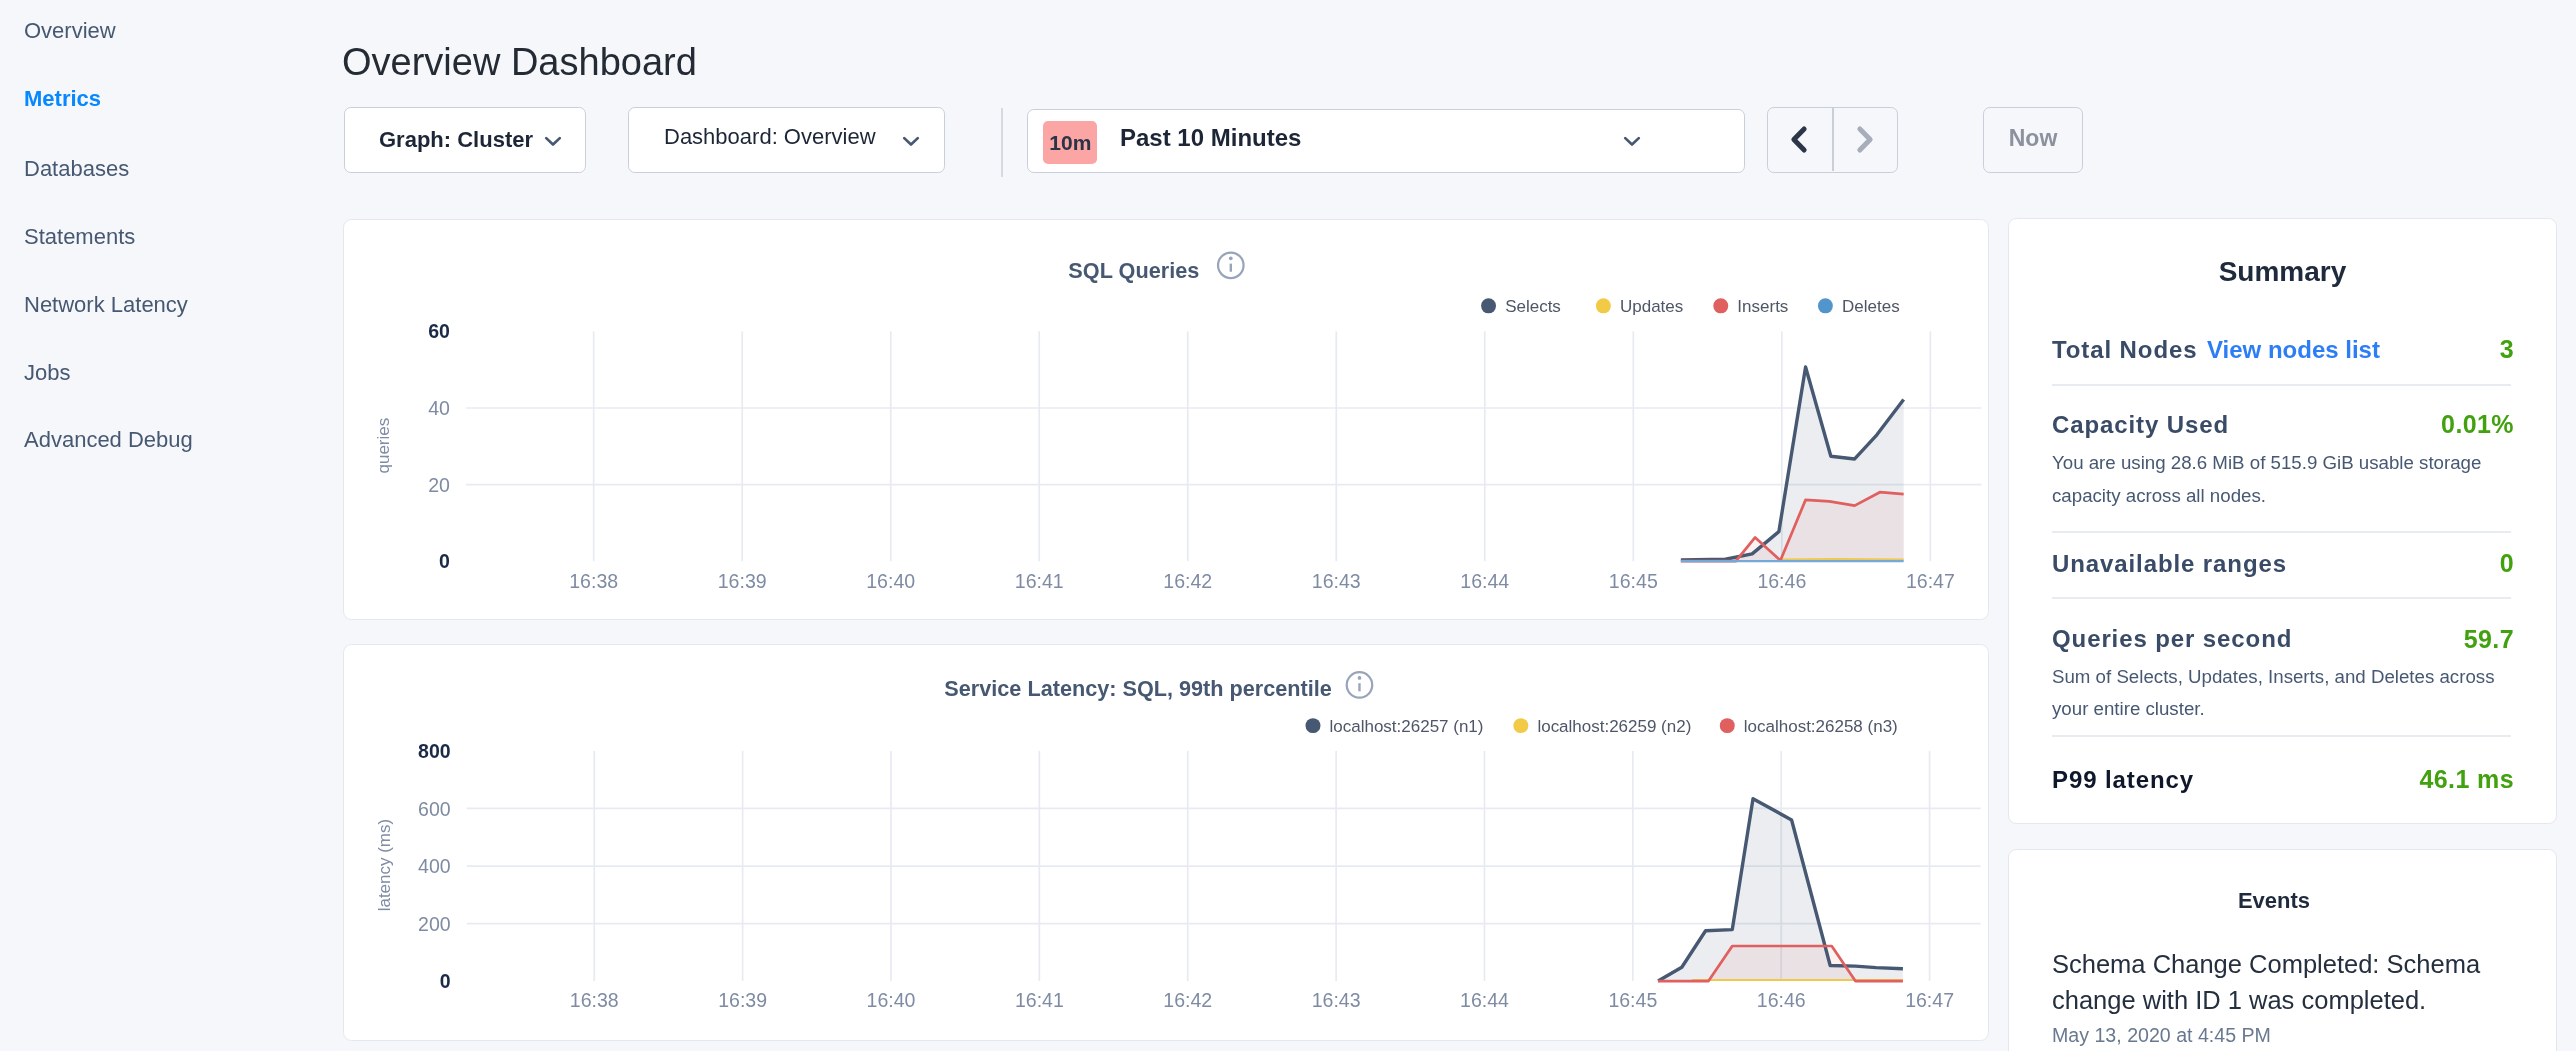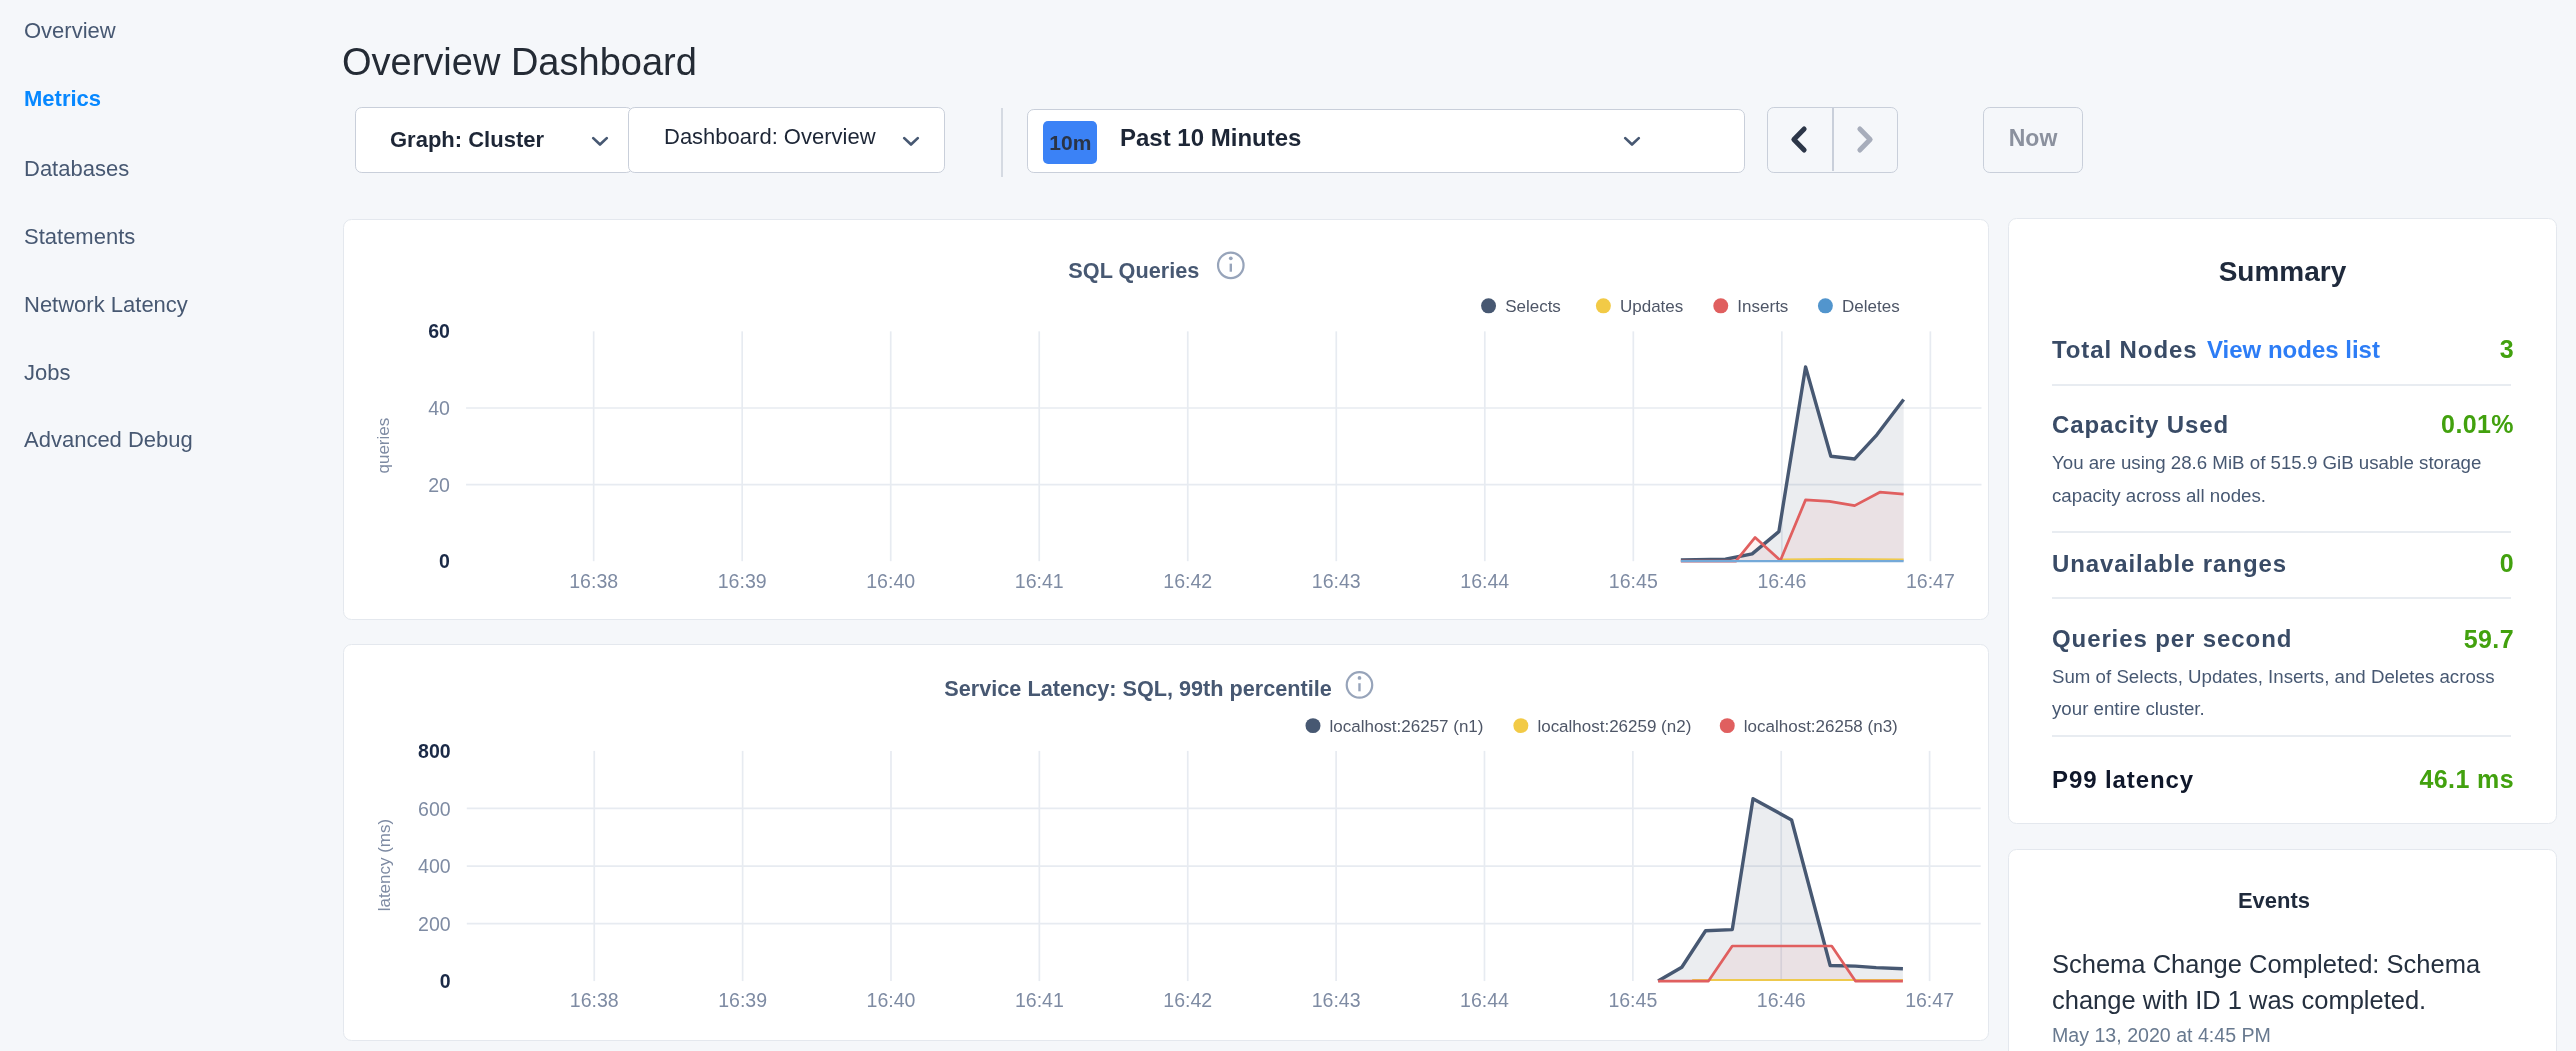--- a/index.html
+++ b/index.html
@@ -11,35 +11,35 @@
 <div style="position:absolute;left:24px;top:18px;font-size:22px;color:#475872">Overview</div>
 <div style="position:absolute;left:24px;top:86px;font-size:22px;color:#0788ff;font-weight:700">Metrics</div>
 <div style="position:absolute;left:24px;top:156px;font-size:22px;color:#475872">Databases</div>
 <div style="position:absolute;left:24px;top:224px;font-size:22px;color:#475872">Statements</div>
 <div style="position:absolute;left:24px;top:292px;font-size:22px;color:#475872">Network Latency</div>
 <div style="position:absolute;left:24px;top:360px;font-size:22px;color:#475872">Jobs</div>
 <div style="position:absolute;left:24px;top:427px;font-size:22px;color:#475872">Advanced Debug</div>
 
 <div style="position:absolute;left:342px;top:24px;font-size:38px;color:#242b35;white-space:nowrap;margin-top:17px;">Overview Dashboard</div>
 
-<div class="btn" style="left:355px;width:278px">
+<div class="btn" style="left:344px;width:242px">
   <div style="position:absolute;left:34px;top:18.5px;font-size:22px;font-weight:700;color:#1d2636;white-space:nowrap;">Graph: Cluster</div>
   <svg width="18" height="11" viewBox="0 0 21 13" style="position:absolute;right:23px;top:28px">
       <path d="M2.5 2.5 L10.5 10 L18.5 2.5" stroke="#475872" stroke-width="3.2" fill="none" stroke-linecap="round" stroke-linejoin="round"></path>
     </svg>
 </div>
 <div class="btn" style="left:628px;width:317px">
   <div style="position:absolute;left:35px;top:16px;font-size:22px;font-weight:400;color:#1d2636;white-space:nowrap;">Dashboard: Overview</div>
   <svg width="18" height="11" viewBox="0 0 21 13" style="position:absolute;right:24px;top:28px">
       <path d="M2.5 2.5 L10.5 10 L18.5 2.5" stroke="#475872" stroke-width="3.2" fill="none" stroke-linecap="round" stroke-linejoin="round"></path>
     </svg>
 </div>
 <div style="position:absolute;left:1001px;top:108px;width:1.7px;height:69px;background:#d5dae2"></div>
 <div class="btn" style="left:1027px;width:718px;top:109px;height:64px">
-  <div style="position:absolute;left:15.3px;top:10.8px;width:54px;height:43px;background:#3b82f6;border-radius:5.1px;text-align:center;font-size:21px;font-weight:700;color:#2a3447;line-height:43px">10m</div>
+  <div style="position:absolute;left:15.3px;top:10.8px;width:54px;height:43px;background:#fca5a5;border-radius:5.1px;text-align:center;font-size:21px;font-weight:700;color:#2a3447;line-height:43px">10m</div>
   <div style="position:absolute;left:92px;top:14.3px;font-size:24px;font-weight:700;color:#1d2636;white-space:nowrap;">Past 10 Minutes</div>
   <svg width="18" height="11" viewBox="0 0 21 13" style="position:absolute;right:103px;top:26px">
       <path d="M2.5 2.5 L10.5 10 L18.5 2.5" stroke="#475872" stroke-width="3.2" fill="none" stroke-linecap="round" stroke-linejoin="round"></path>
     </svg>
 </div>
 <div class="btn" style="left:1767px;width:131px;background:transparent">
   <div style="position:absolute;left:64px;top:0;width:1.7px;height:63px;background:#c9cfda"></div>
   <svg width="18" height="31" viewBox="0 0 21 36" style="position:absolute;left:22px;top:16px">
       <path d="M16.5 5.7 L4.5 18 L16.5 30.3" stroke="#2c3648" stroke-width="5.8" fill="none" stroke-linecap="round" stroke-linejoin="round"></path>
     </svg>

